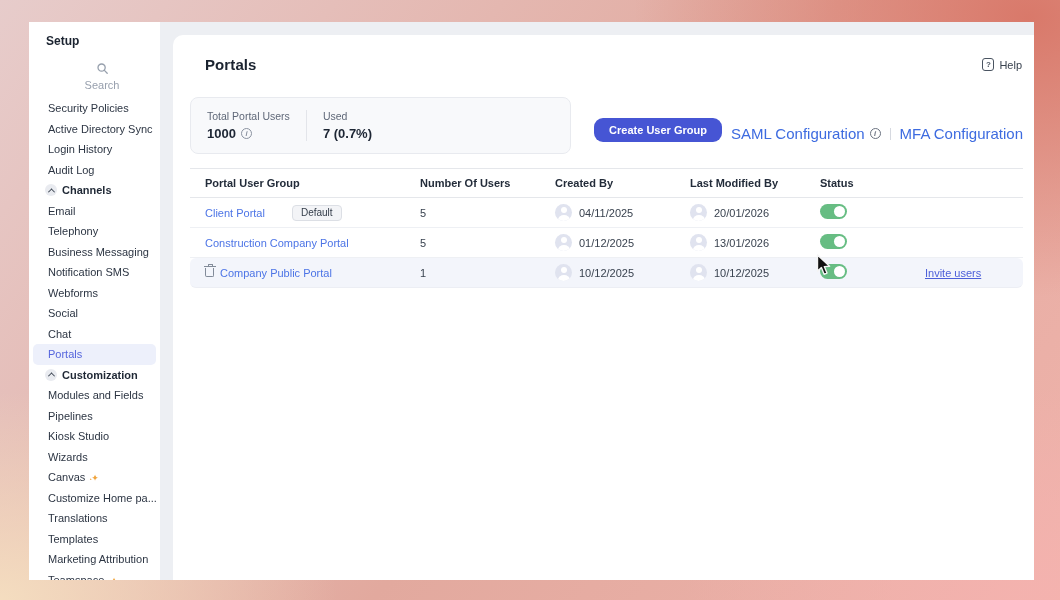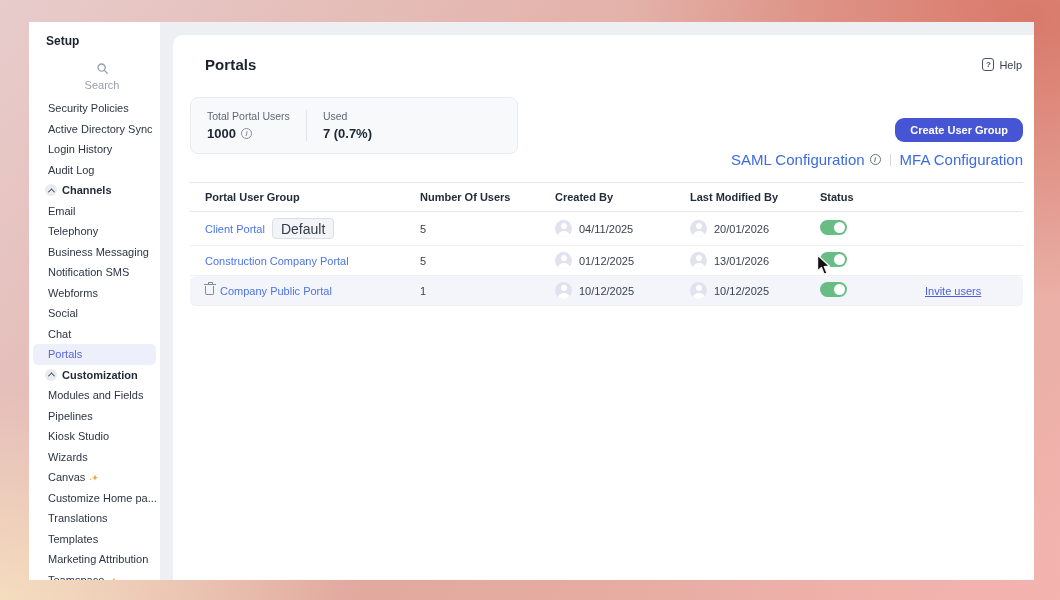--- a/index.html
+++ b/index.html
@@ -60,35 +60,35 @@
   }
   .card-header { display:flex; justify-content:space-between; align-items:center; margin:21px 12px 0 32px; }
   .page-title { font-size:15px; font-weight:bold; color:#1b2330; letter-spacing:.1px; }
   .help-btn { display:flex; align-items:center; gap:5px; font-size:11px; color:#39424f; cursor:pointer; }
   .help-icon { width:12px; height:13px; border:1.3px solid #4a5461; border-radius:3px; position:relative; }
   .help-icon::after { content:"?"; position:absolute; left:2.5px; top:0.5px; font-size:8px; font-weight:bold; color:#4a5461; }
   
   .mid-row { display:flex; justify-content:space-between; align-items:flex-start; margin:24px 11px 0 17px; }
   .stats-card {
     display:flex; background:#f8f9fb; border:1px solid #e8eaef; border-radius:8px;
-    padding:12px 0; width:328px;
+    padding:12px 0; width:381px;
   }
   .stat { padding:0 16px; }
   .stat + .stat { border-left:1px solid #e3e5ea; }
   .stat-label { font-size:10.5px; color:#5f6878; }
   .stat-value-row { display:flex; align-items:center; gap:5px; margin-top:4px; }
   .stat-value { font-size:13px; font-weight:bold; color:#1d2634; }
   .info-icon {
     width:11px; height:11px; border:1px solid #8a92a0; border-radius:50%;
     display:inline-flex; align-items:center; justify-content:center; flex:0 0 auto;
     font-size:7.5px; color:#8a92a0; cursor:pointer;
   }
   .info-icon::after { content:"i"; font-style:italic; font-weight:bold; }
   .purchase-link { font-size:11.5px; color:#5668e2; cursor:pointer; }
-  .right-col { display:flex; flex-direction:column; align-items:flex-end; gap:9px; margin-top:21px; }
+  .right-col { display:flex; align-items:flex-end; gap:9px; margin-top:21px; }
   .create-btn {
     background:var(--accent-btn, #4655d4); color:#ffffff; font-weight:bold; font-size:11px;
     border:none; border-radius:9px; padding:6px 15px; cursor:pointer;
     font-family:"Liberation Sans", sans-serif;
   }
   .config-links { display:flex; align-items:center; font-size:15px; }
   .config-link { color:#3d6be0; cursor:pointer; display:flex; align-items:center; gap:5px; }
   .config-sep { width:1px; height:12px; background:#d6d9e0; margin:0 9px; }
   .info-icon.dark { border-color:#6a7280; color:#6a7280; }
   
@@ -100,21 +100,21 @@
   .t-head {
     border-top:1px solid #e5e7eb; border-bottom:1px solid #e5e7eb;
     padding:8px 0; font-weight:bold; color:#232c3a;
   }
   .t-body-row { padding:6px 0; border-bottom:1px solid #eef0f4; color:#39424f; }
   .t-body-row.highlight { background:#f3f5fb; border-radius:6px; border-bottom:1px solid #eceef4; }
   .cell-first { padding-left:15px; display:flex; align-items:center; gap:7px; }
   .portal-link { color:#4c74e6; cursor:pointer; }
   .badge {
     background:#f3f4f7; border:1px solid #dcdfe5; border-radius:4px;
-    padding:1.5px 8px; font-size:14px; color:#333c49;
+    padding:1.5px 8px; font-size:10px; color:#333c49;margin-left:20px;
   }
   .avatar-cell { display:flex; align-items:center; gap:7px; }
   .avatar {
     width:17px; height:17px; border-radius:50%; background:#e0e3ef;
     position:relative; overflow:hidden; flex:0 0 auto;
   }
   .avatar::before { content:""; position:absolute; left:5.5px; top:3px; width:6px; height:6px; border-radius:50%; background:#ffffff; }
   .avatar::after  { content:""; position:absolute; left:2.5px; top:10.5px; width:12px; height:10px; border-radius:50%; background:#ffffff; }
   .toggle { width:27px; height:15px; border-radius:8px; background:var(--toggle-on, #67bd83); position:relative; cursor:pointer; display:inline-block; }
   .toggle::after { content:""; position:absolute; right:2px; top:2px; width:11px; height:11px; border-radius:50%; background:#ffffff; }

